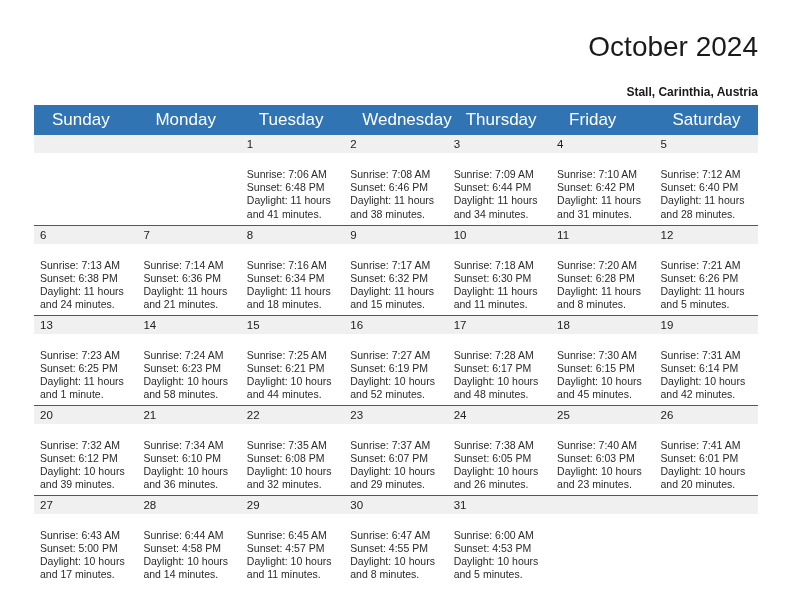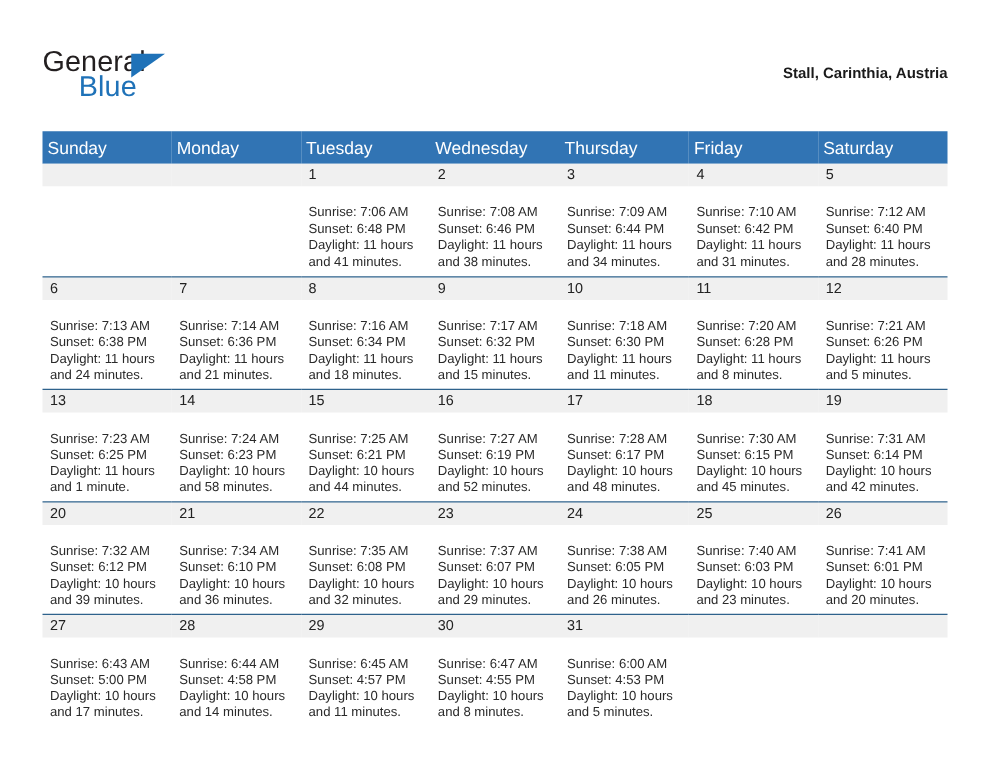--- a/index.html
+++ b/index.html
@@ -96,24 +96,24 @@
     left: 34px;
     top: 105px;
     width: 724px;
     border-collapse: collapse;
     table-layout: fixed;
   }
 
   .calendar th {
     background: #3174b4;
     color: #ffffff;
-    font-size: 14px;
+    font-size: 17px;
     font-weight: normal;
     text-align: left;
-    padding: 5px 0 5px 4px;
+    padding: 5px 0 5px 18px;
     height: 19px;
     box-sizing: border-box;
     border: none;
   }
 
   .calendar td {
     vertical-align: top;
     padding: 0;
     border: none;
     border-top: 1px solid #2e628c;
@@ -155,27 +155,23 @@
     white-space: normal;
   }
 </style>
 </head>
 <body>
 
 <div class="page">
 
   <div class="header">
 
-    <div class="brand">
-      <div class="brand-general">General</div>
-      <div class="brand-triangle"></div>
-      <div class="brand-blue">Blue</div>
-    </div>
 
     <div class="title-block">
+      <div class="cal-title">October 2024</div>
       <div class="cal-subtitle">Stall, Carinthia, Austria</div>
     </div>
 
   </div>
 
   <table class="calendar">
     <thead>
       <tr>
         <th>Sunday</th>
         <th>Monday</th>

